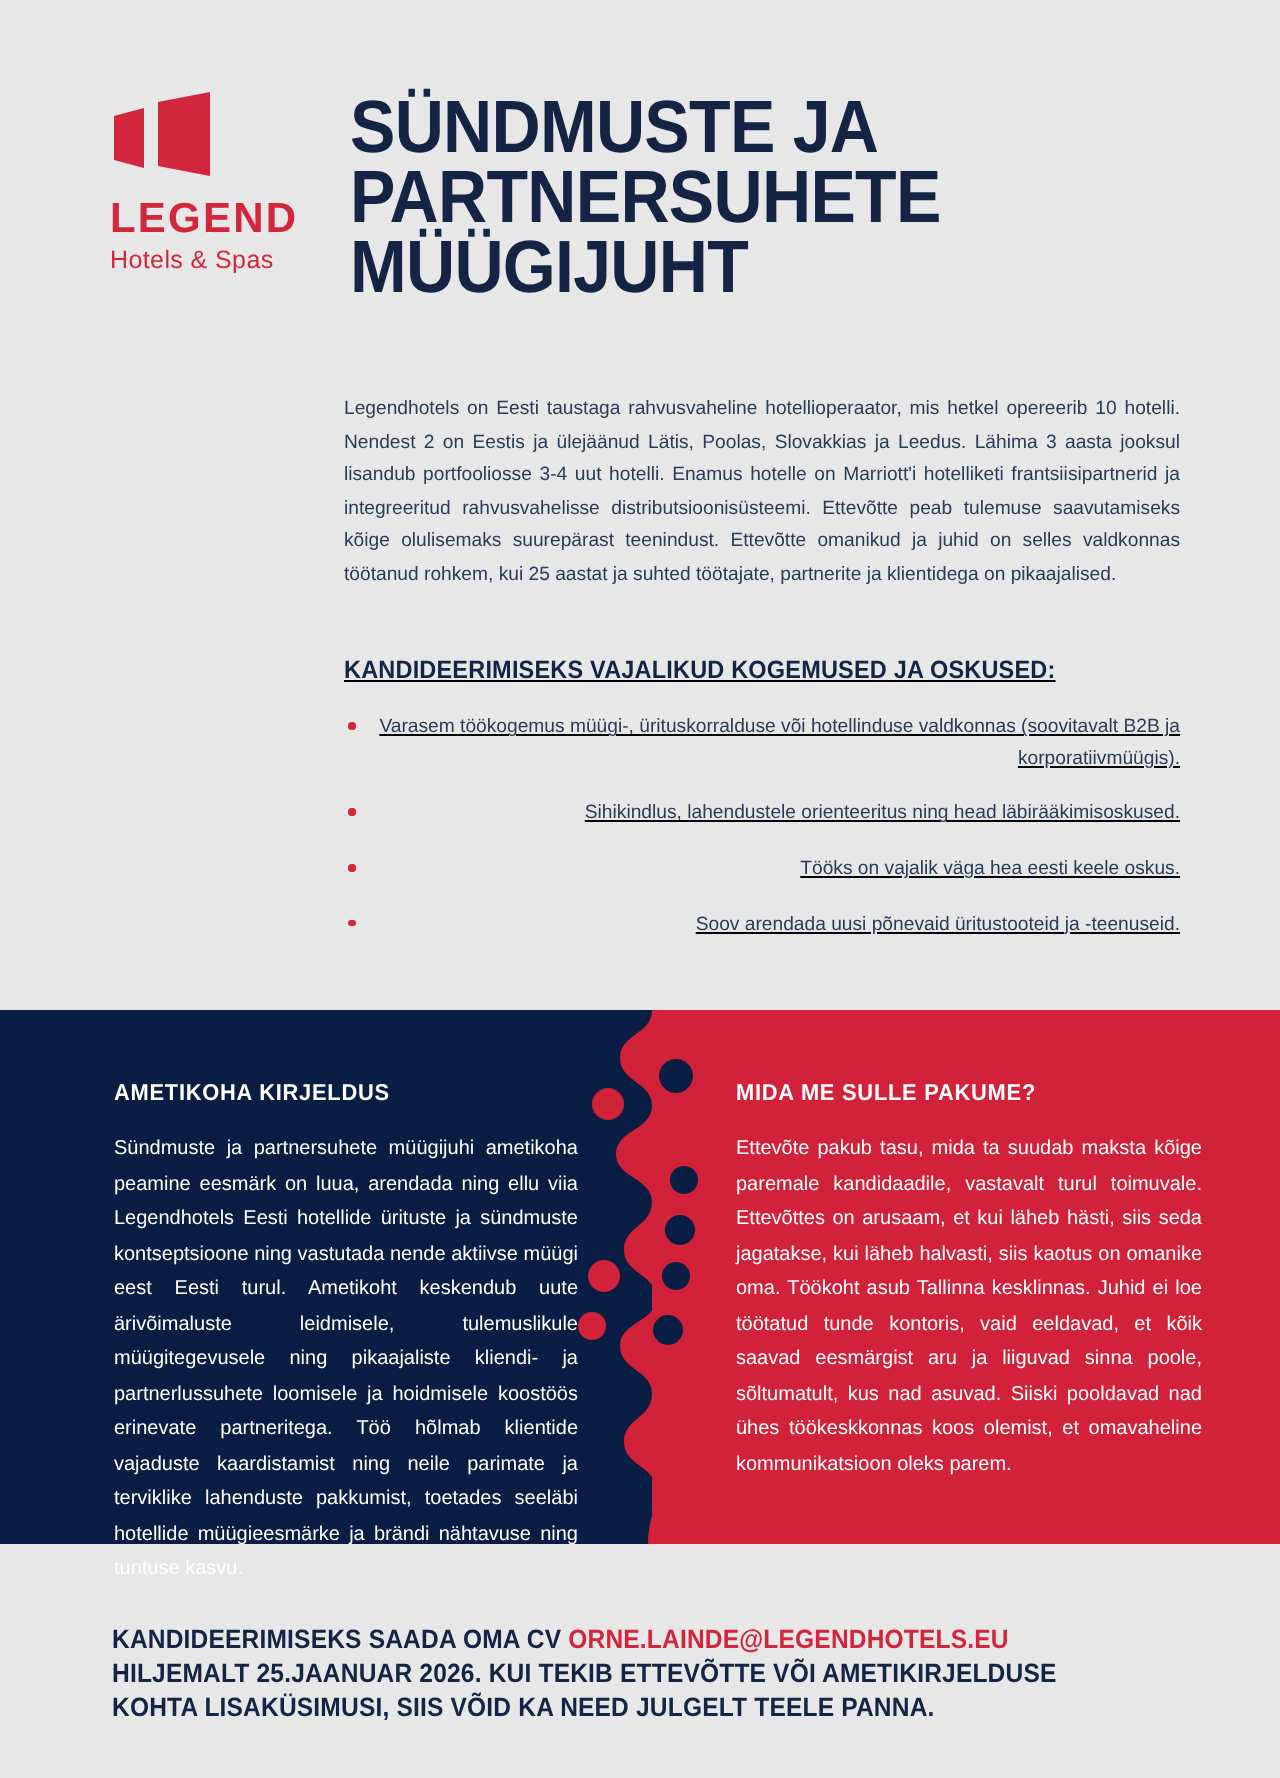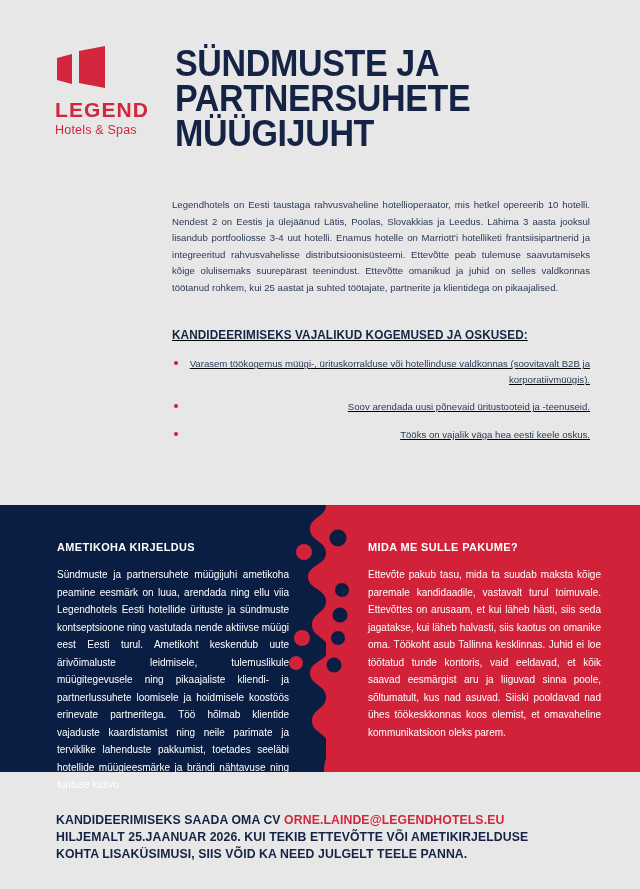--- a/index.html
+++ b/index.html
@@ -264,25 +264,29 @@
 
   <div class="requirements">
     <div class="req-heading">KANDIDEERIMISEKS VAJALIKUD KOGEMUSED JA OSKUSED:</div>
     <ul class="req-list">
       <li class="req-item">
         <span class="bullet"></span>
         <span>Varasem töökogemus müügi-, ürituskorralduse või hotellinduse valdkonnas (soovitavalt B2B ja korporatiivmüügis).</span>
       </li>
       <li class="req-item">
         <span class="bullet"></span>
-        <span>Soov arendada uusi põnevaid üritustooteid ja -teenuseid.</span>
+        <span>Sihikindlus, lahendustele orienteeritus ning head läbirääkimisoskused.</span>
       </li>
       <li class="req-item">
         <span class="bullet"></span>
         <span>Tööks on vajalik väga hea eesti keele oskus.</span>
+      </li>
+      <li class="req-item">
+        <span class="bullet"></span>
+        <span>Soov arendada uusi põnevaid üritustooteid ja -teenuseid.</span>
       </li>
     </ul>
   </div>
 
   <div class="panels">
 
     <div class="panel-navy"></div>
     <div class="panel-red"></div>
 
     <svg class="divider-svg" viewBox="0 0 80 267" preserveAspectRatio="none">

